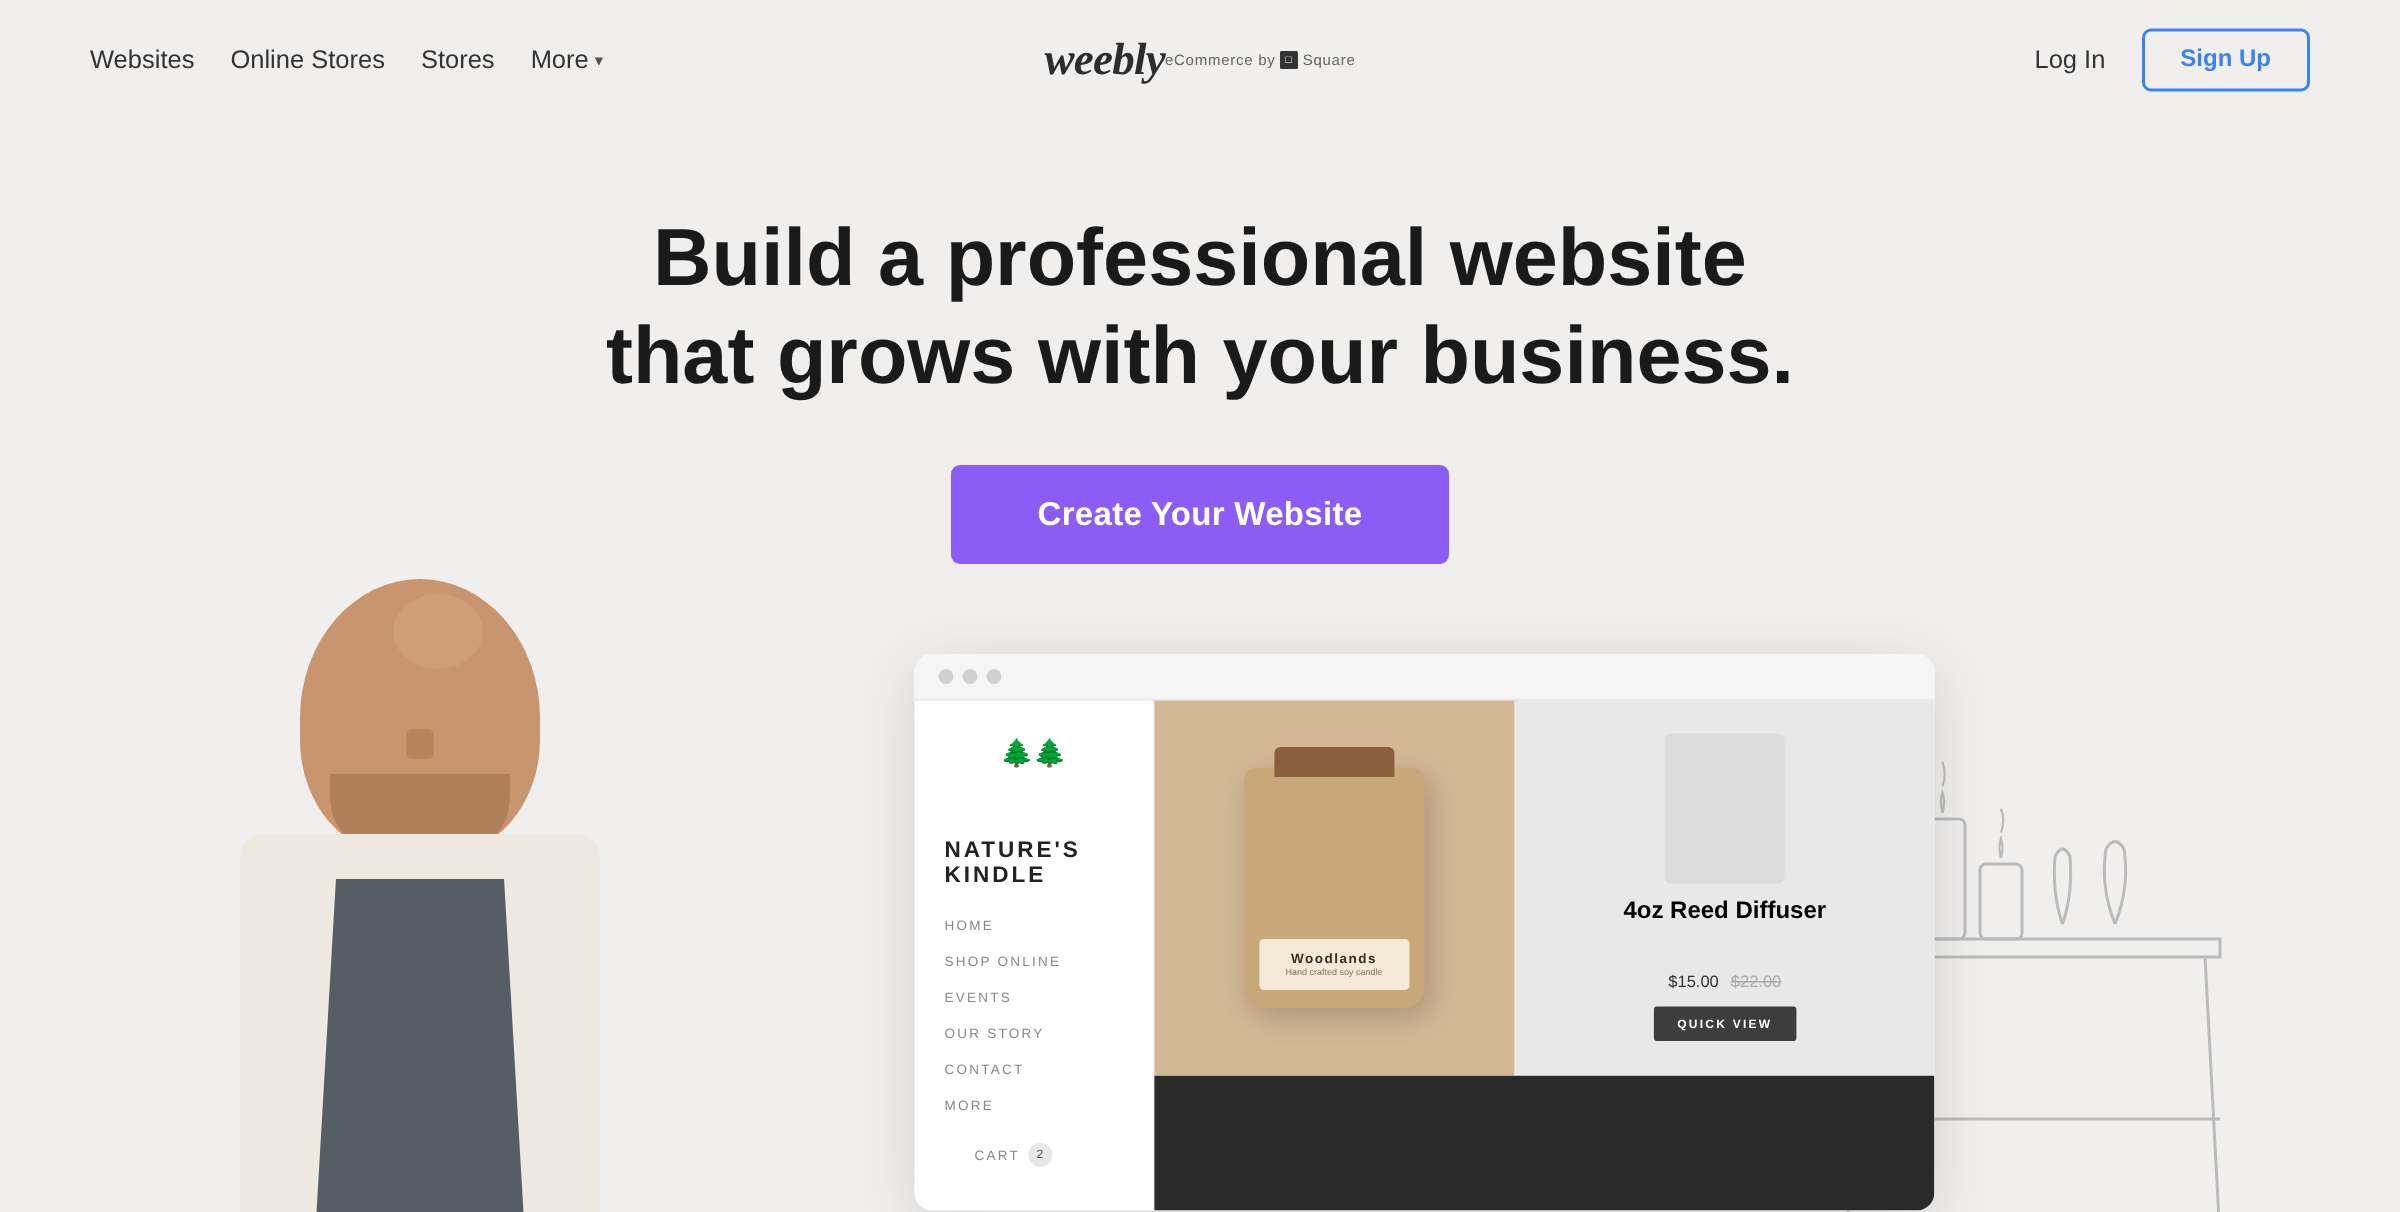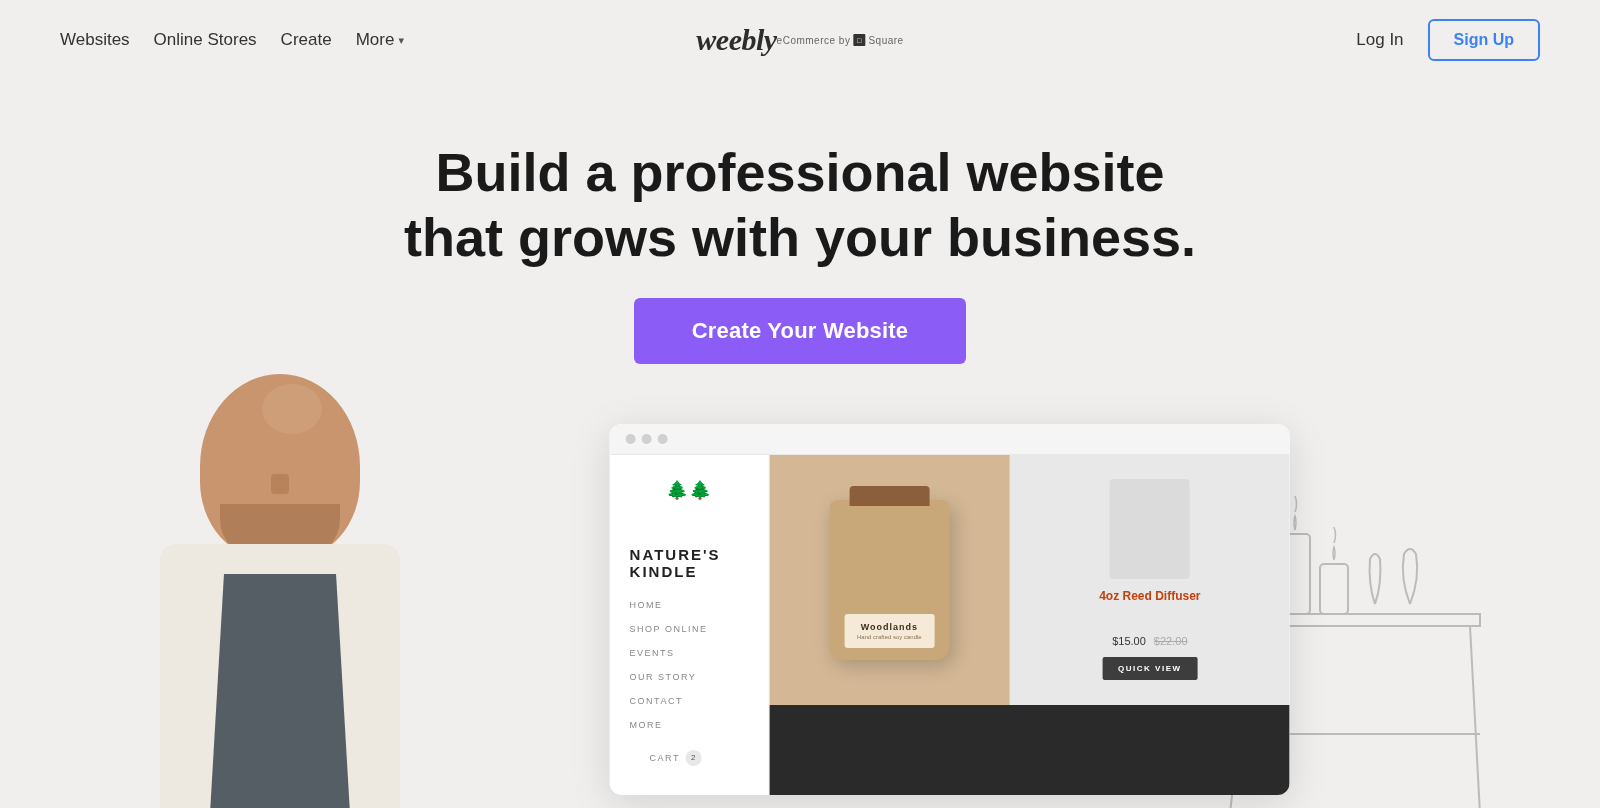--- a/index.html
+++ b/index.html
@@ -123,21 +123,21 @@
       position: relative;
     }
 
     .hero-headline {
       font-size: 54px;
       font-weight: 800;
       color: #1a1a1a;
       text-align: center;
       line-height: 1.2;
       max-width: 820px;
-      margin-bottom: 28px;
+      margin-bottom: 40px;
     }
 
     .cta-btn {
       background: #8b5cf6;
       color: white;
       border: none;
       border-radius: 6px;
       padding: 20px 58px;
       font-size: 22px;
       font-weight: 600;
@@ -315,21 +315,21 @@
       left: 50%;
       transform: translateX(-50%);
       width: 80px;
       height: 20px;
       background: #8b5e3c;
       border-radius: 4px 4px 0 0;
     }
 
     .jar-label {
       background: #f5ead8;
-      width: 90px;
+      width: 100px;
       padding: 8px 6px;
       border-radius: 3px;
       text-align: center;
     }
 
     .jar-label-title {
       font-size: 9px;
       font-weight: 700;
       color: #3d2c1e;
       letter-spacing: 1px;
@@ -353,23 +353,23 @@
     }
 
     .diffuser-img {
       width: 80px;
       height: 100px;
       background: rgba(200,200,200,0.4);
       border-radius: 4px;
     }
 
     .product-title {
-      font-size: 12px;
+      font-size: 16px;
       font-weight: 600;
-      color: #c2410c;
+      color: #000000;
       text-align: center;
     }
 
     .product-prices {
       display: flex;
       gap: 8px;
       align-items: center;
       margin-top: 22px;
     }
 
@@ -424,21 +424,21 @@
       height: 100%;
     }
   </style>
 </head>
 <body>
 
 <nav>
   <div class="nav-left">
     <a href="#">Websites</a>
     <a href="#">Online Stores</a>
-    <a href="#">Create</a>
+    <a href="#">Stores</a>
     <a href="#" class="more-link">
       <span>More</span>
       <span class="chevron">▾</span>
     </a>
   </div>
 
   <div class="nav-center">
     <span class="logo-wordmark">weebly</span>
     <span class="logo-sub">
       <span>eCommerce by</span>

